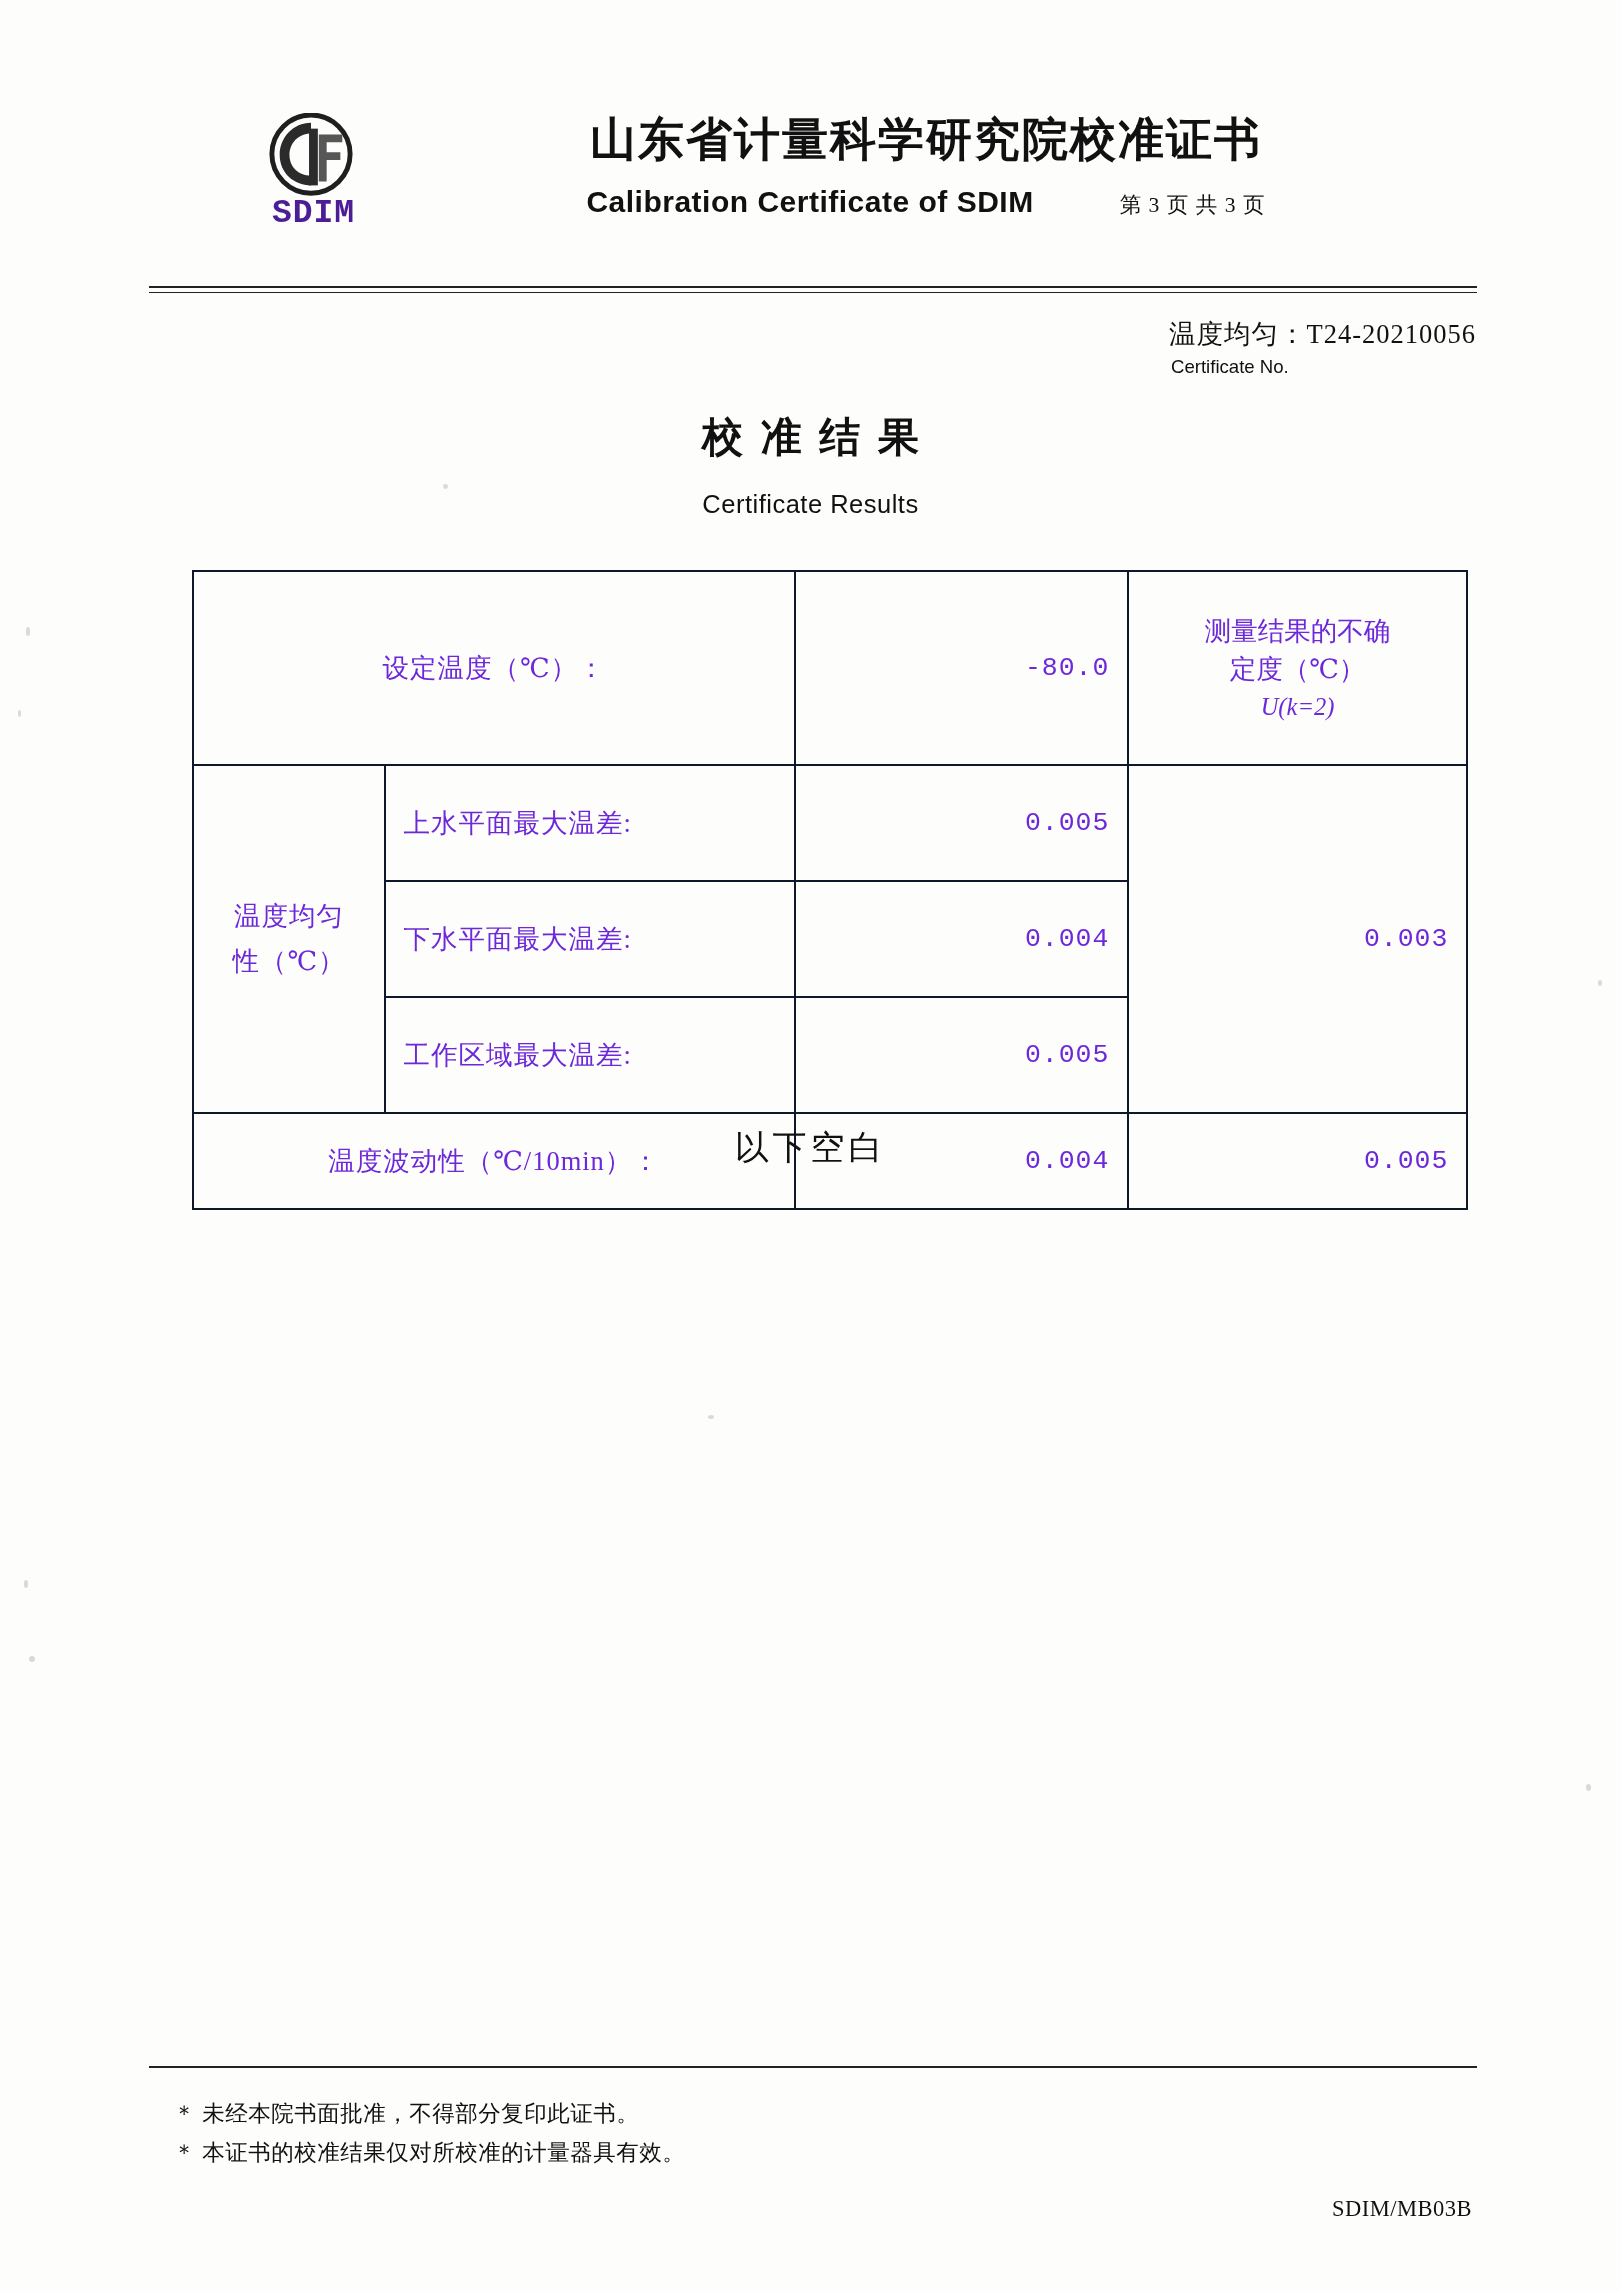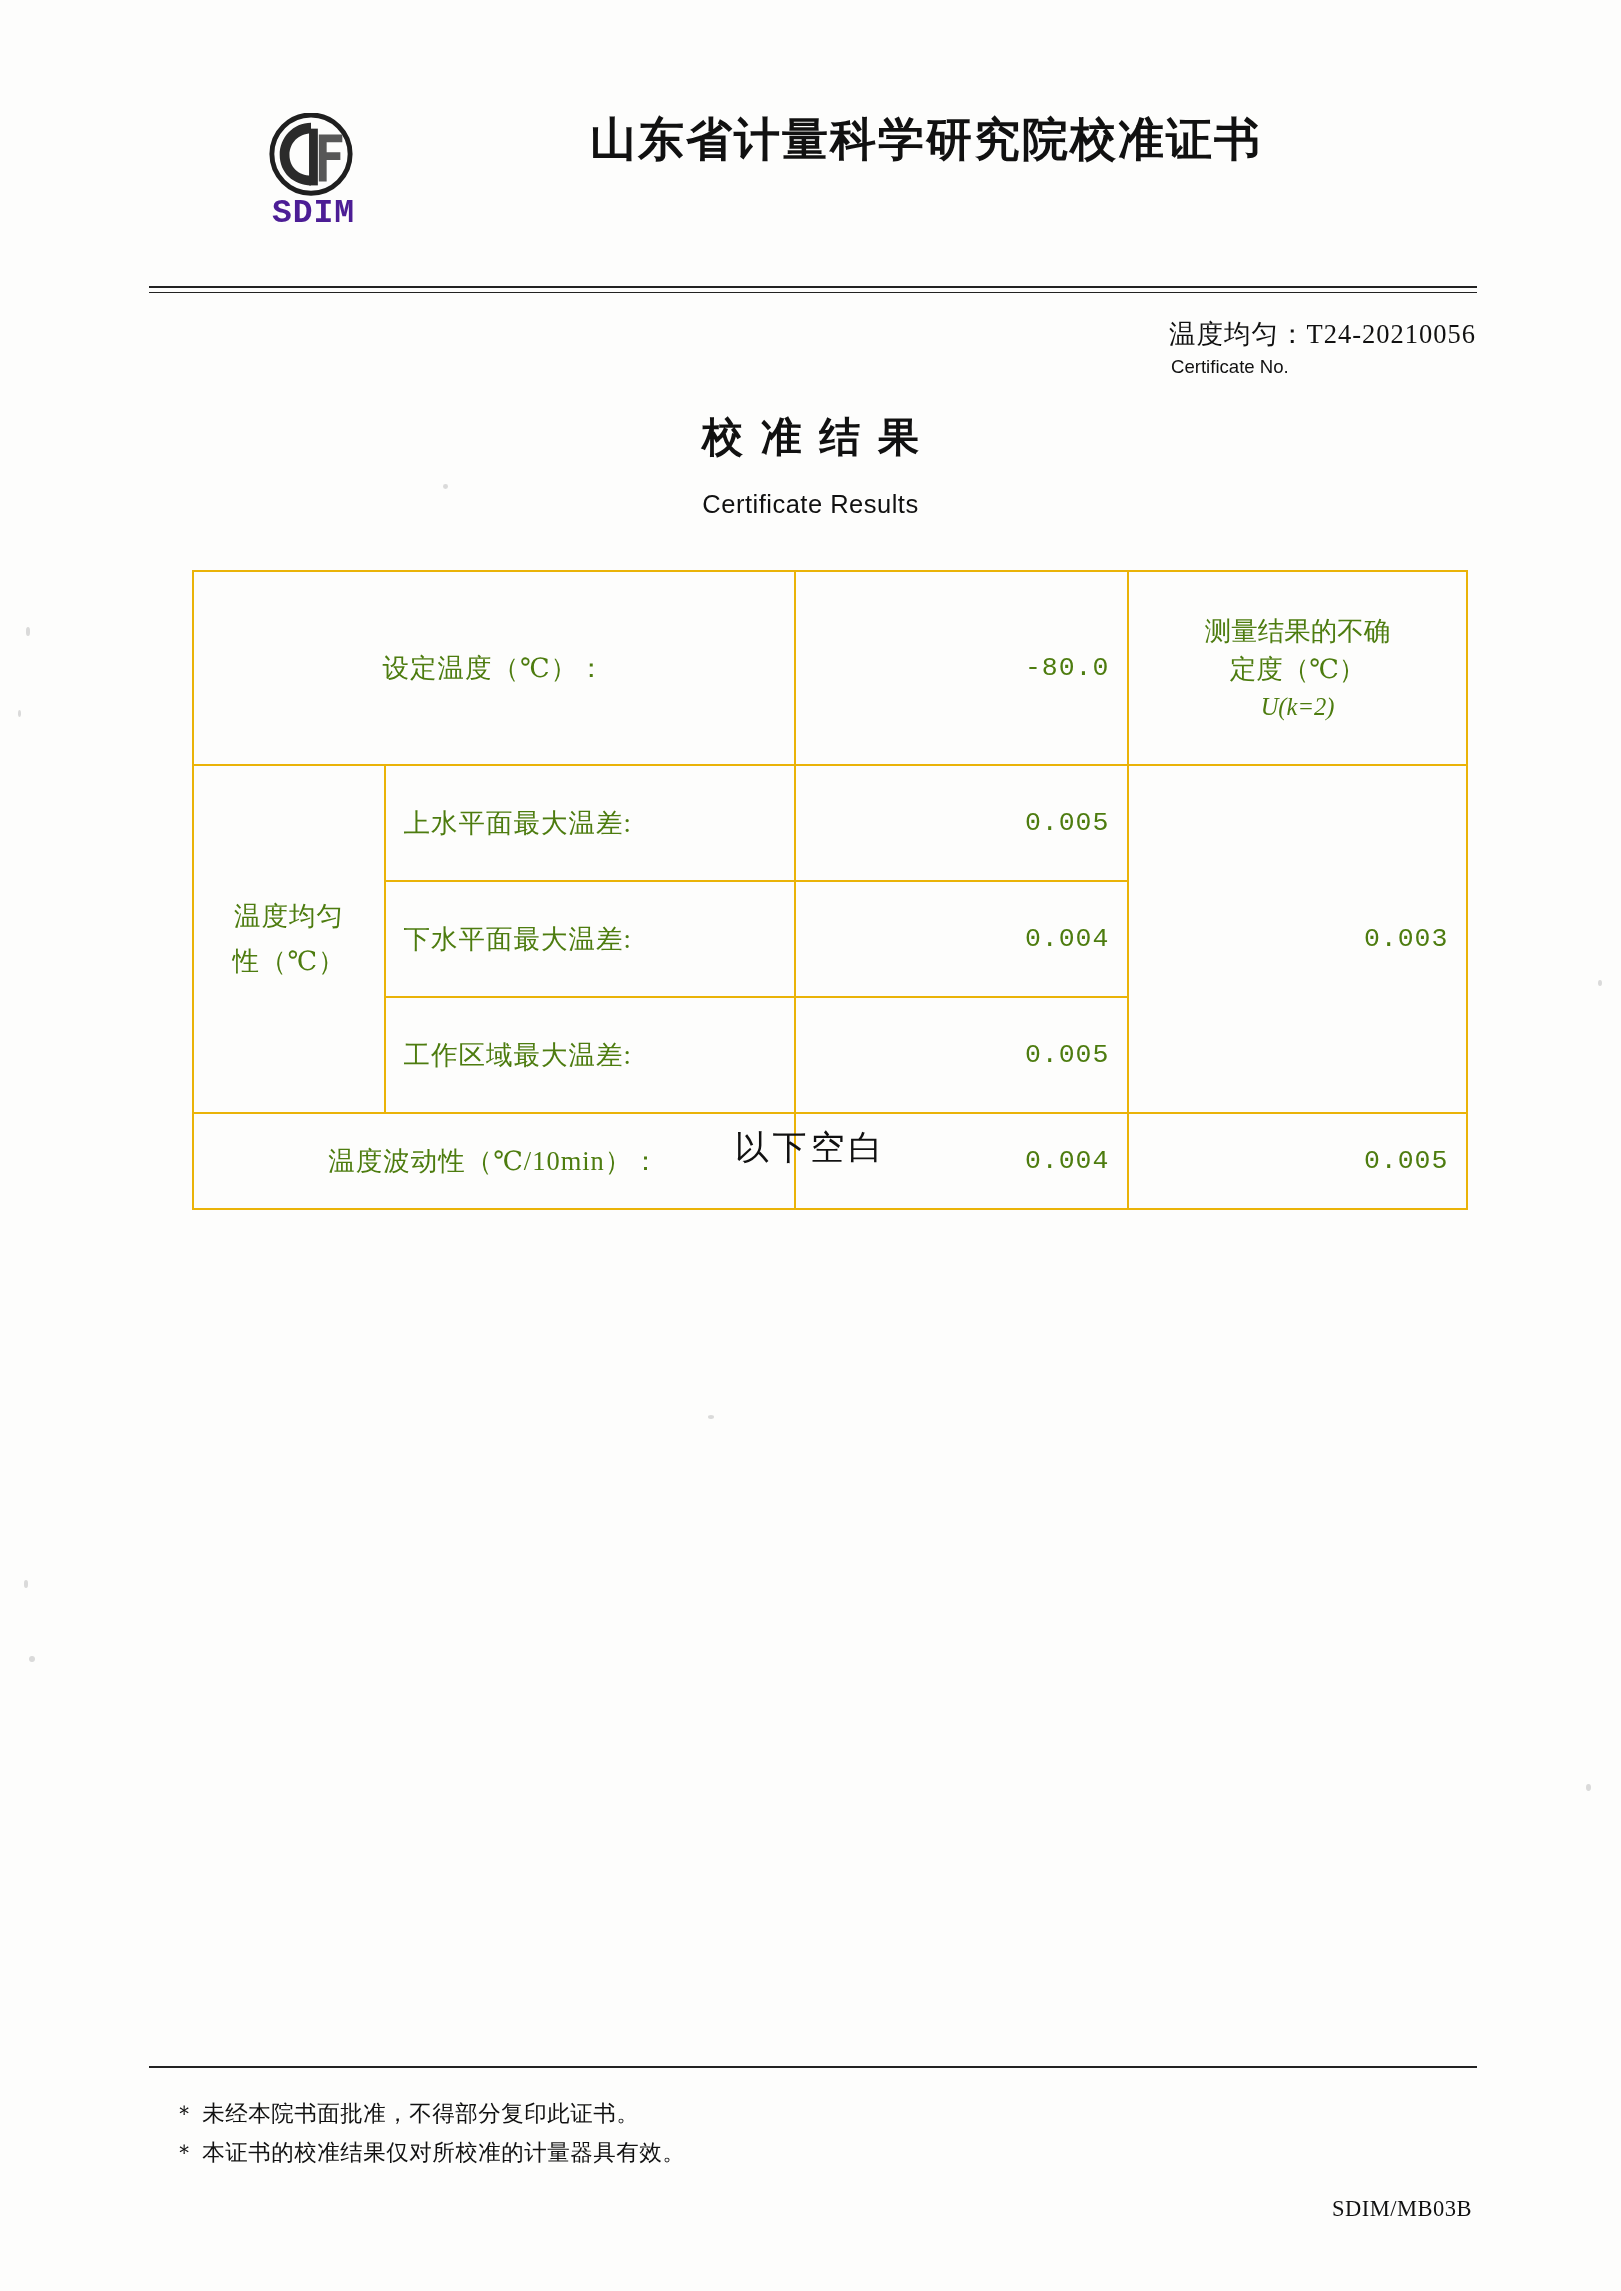--- a/index.html
+++ b/index.html
@@ -151,25 +151,25 @@
   
   .results-table {
     position: absolute;
     left: 192px;
     top: 570px;
     width: 1274px;
     border-collapse: collapse;
     table-layout: fixed;
   }
   .results-table td {
-    border: 2px solid #eab308;
+    border: 2px solid #0f172a;
     font-size: 26.5px;
     padding: 0 17.6px;
     vertical-align: middle;
-    color: #4d7c0f;
+    color: #6d28d9;
   }
   .cell-right  { text-align: right; font-family: "Liberation Mono", monospace; font-size: 25.5px; letter-spacing: 1px; }
   .cell-label  { text-align: center; letter-spacing: 1px; }
 
   .row-set td      { height: 192px; }
   .row-uniform td  { height: 114px; }
   .row-fluct td    { height: 94px; }
 
   .unc-head {
     text-align: center;
@@ -237,20 +237,24 @@
         <path d="M52 2 C30 2 12 20 12 42 C12 64 30 82 52 82 C74 82 92 64 92 42 C92 20 74 2 52 2 Z" fill="none" stroke="#1f1f1f" stroke-width="5"></path>
         <path d="M52 10 C34 10 20 25 20 43 C20 61 34 74 52 74 L52 64 C39 64 30 55 30 43 C30 31 39 21 52 21 Z" fill="#2b2b2b"></path>
         <rect x="50" y="16" width="9" height="58" fill="#2b2b2b"></rect>
         <path d="M60 22 L84 22 L84 30 L68 30 L68 40 L82 40 L82 48 L68 48 L68 70 L60 70 Z" fill="#3a3a3a" opacity="0.85"></path>
       </svg>
       <div class="logo-text">SDIM</div>
     </div>
 
     <div class="header-titles">
       <div class="title-cn">山东省计量科学研究院校准证书</div>
+      <div class="title-row-en">
+        <div class="title-en">Calibration Certificate of SDIM</div>
+        <div class="page-no">第 3 页 共 3 页</div>
+      </div>
     </div>
   </div>
 
   <div class="rule-double"></div>
 
   <div class="cert-block">
     <div class="cert-line">
       <span>温度均匀：</span><span>T24-20210056</span>
     </div>
     <div class="cert-no-label-en">Certificate No.</div>

